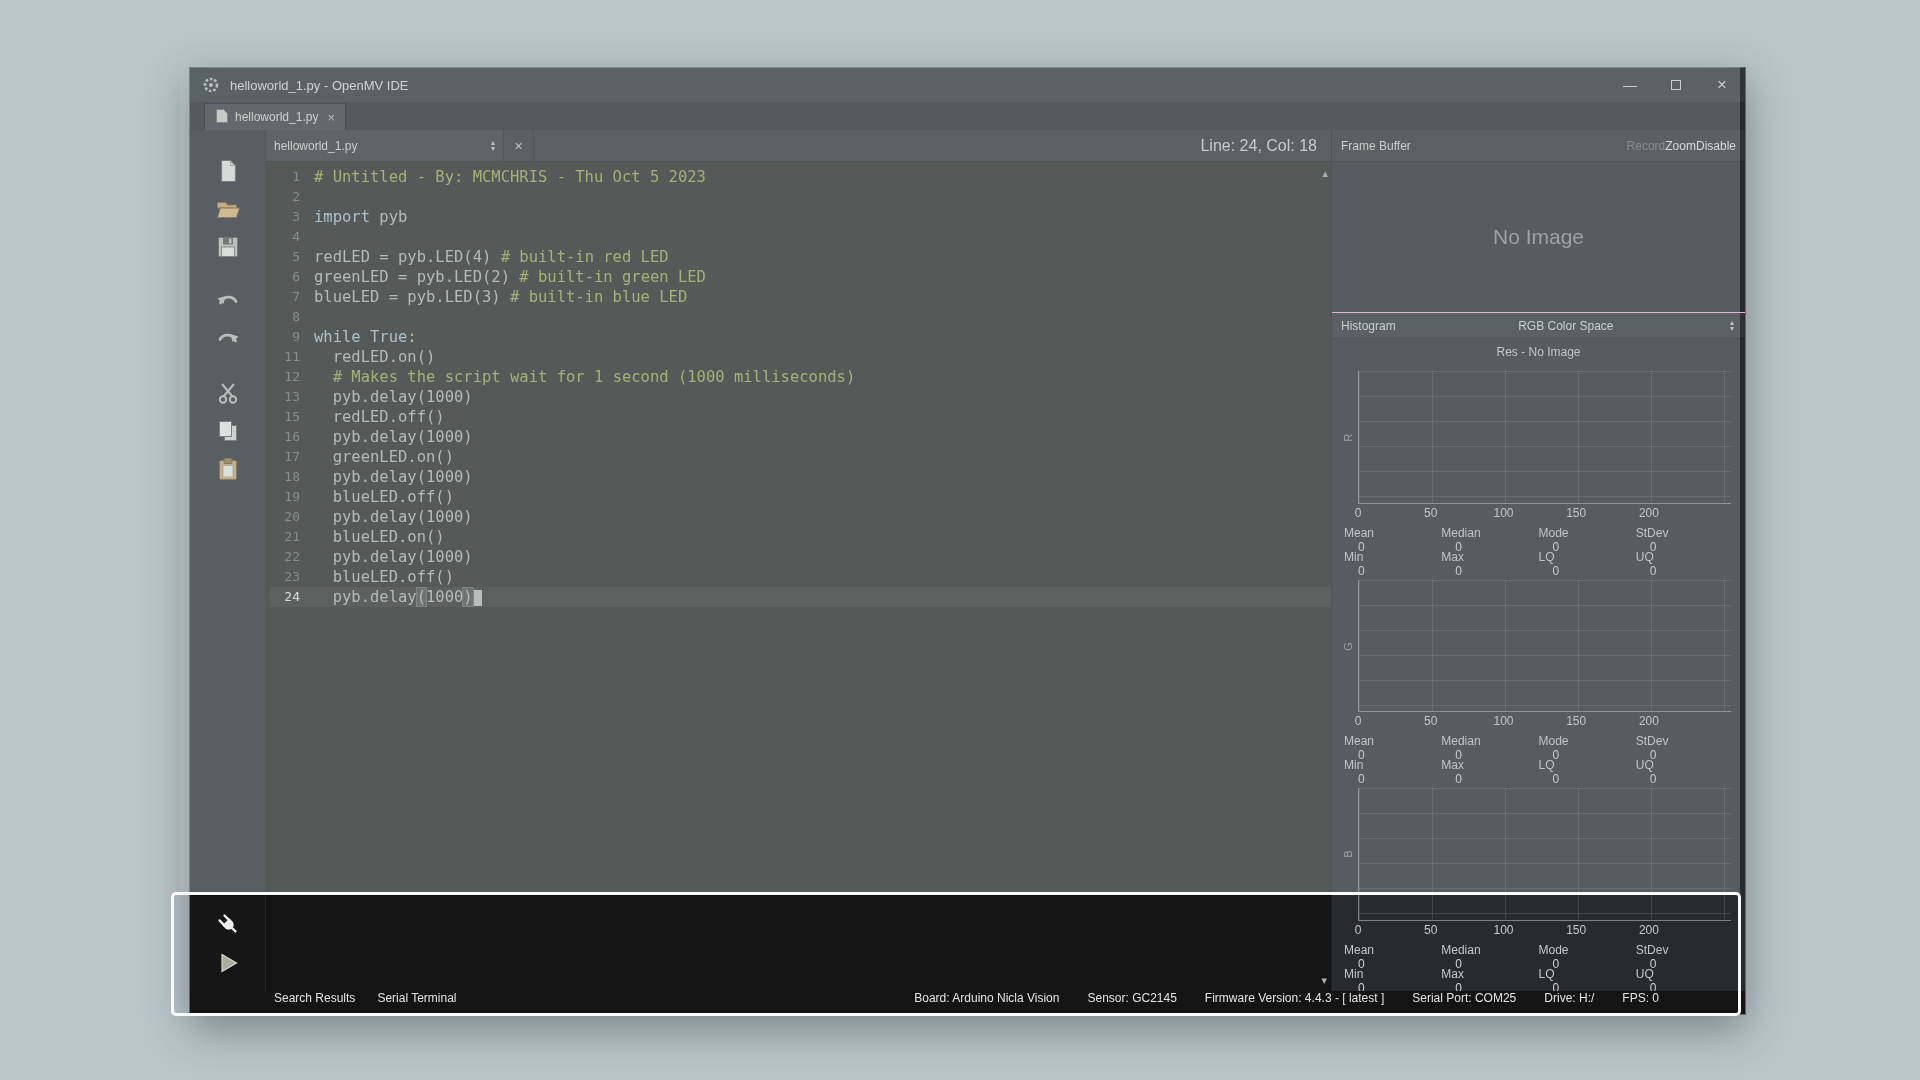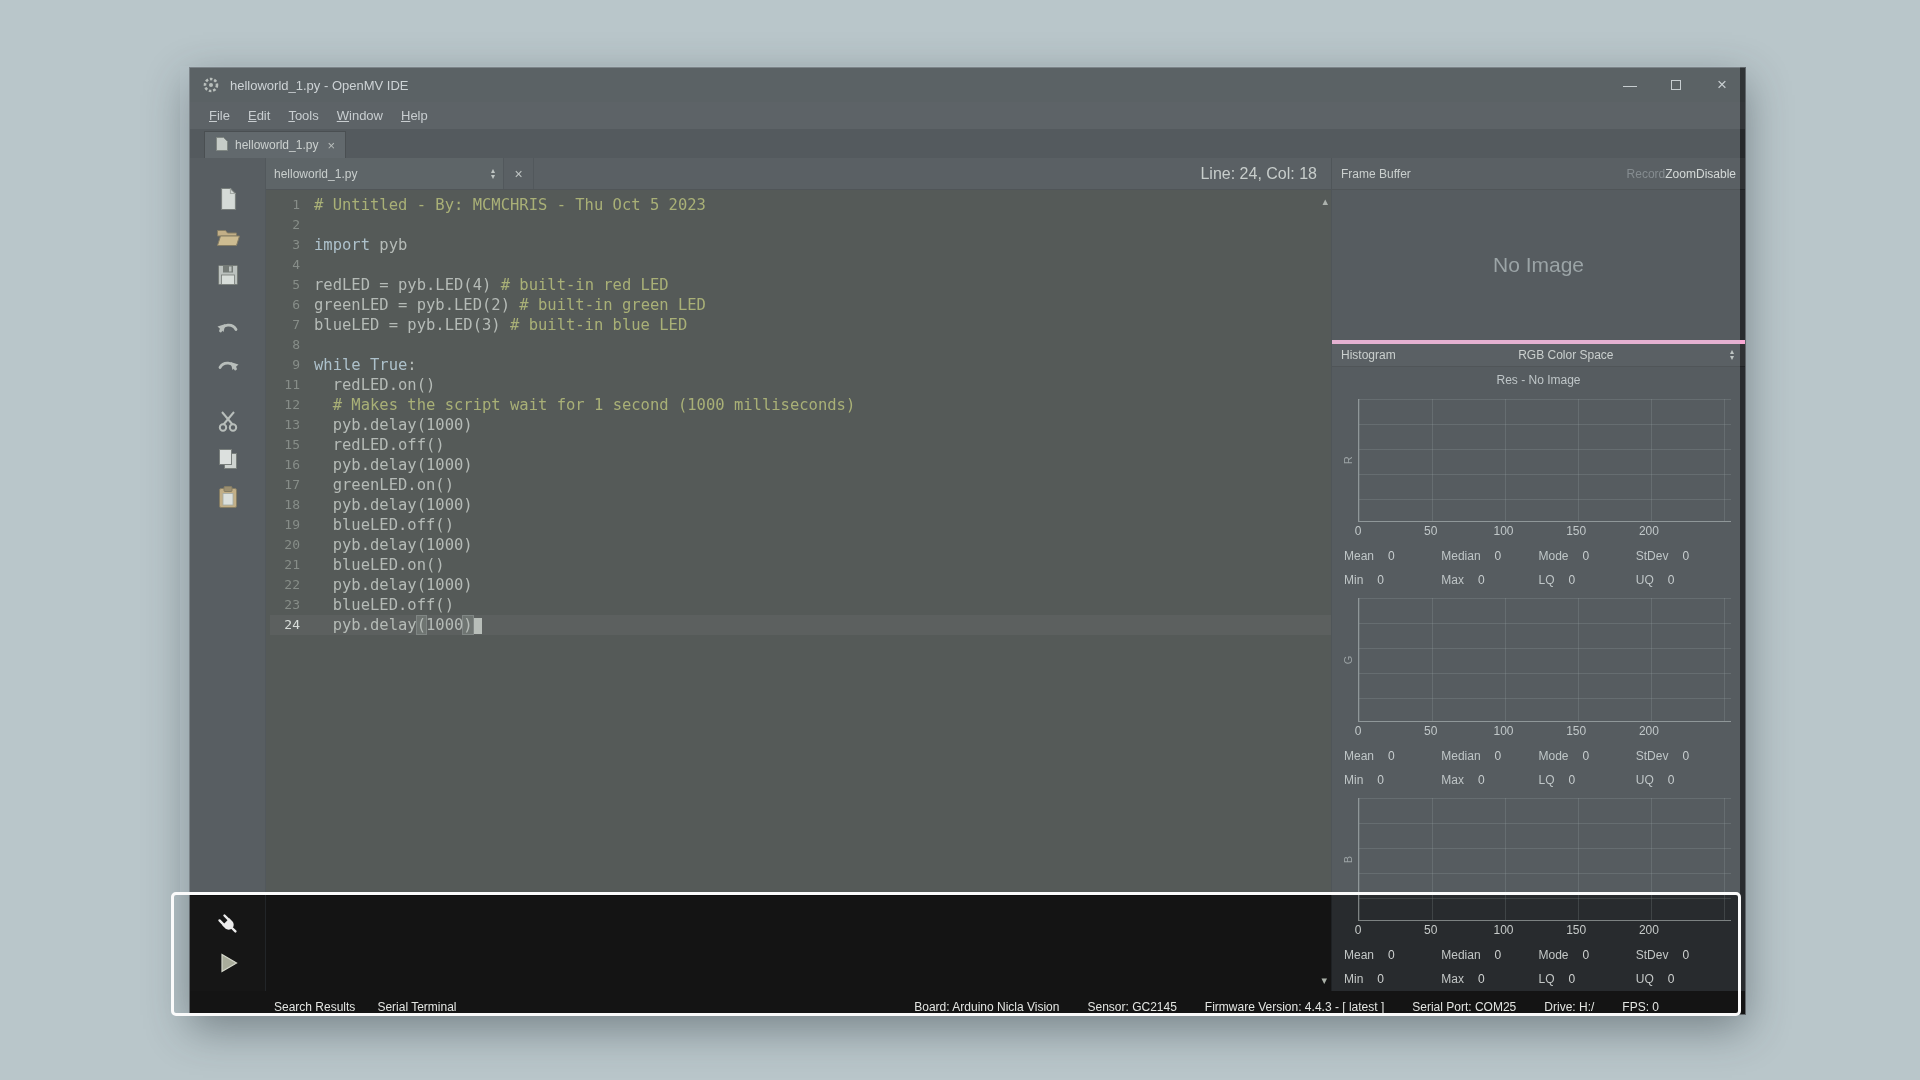--- a/index.html
+++ b/index.html
@@ -63,44 +63,44 @@
   .terminal { height:96px; background:#141414; border-top:1px solid #0c0c0c; position:relative; flex:none; }
   .term-scroll-down { position:absolute; right:4px; bottom:4px; color:#aab0a8; font-size:11px; font-family:"DejaVu Sans",sans-serif; }
 
   
   .rightcol { width:414px; background:#282b2e; border-left:1px solid #1e2124; display:flex; flex-direction:column; flex:none; }
   .fb-header { height:32px; background:#2f3234; border-bottom:1px solid #1f2123; display:flex; align-items:center; padding:0 9px; color:#d3d5d0; font-size:12px; flex:none; }
   .fb-actions { margin-left:auto; display:flex; align-items:center; }
   .fb-record { color:#6e7275; }
   .fb-btn { color:#e0e2de; }
   .fb-noimage { height:150px; display:flex; align-items:center; justify-content:center; color:#8e9596; font-size:21px; flex:none; }
-  .hist-header { height:27px; background:#2f3234; border-top:4px solid #f9a8d4; border-bottom:1px solid #1f2123; display:flex; align-items:center; padding:0 9px; color:#d3d5d0; font-size:12px; flex:none; }
+  .hist-header { height:27px; background:#2f3234; border-top:1px solid #f9a8d4; border-bottom:1px solid #1f2123; display:flex; align-items:center; padding:0 9px; color:#d3d5d0; font-size:12px; flex:none; }
   .cs-select { flex:1; display:flex; align-items:center; justify-content:center; position:relative; height:100%; }
   .cs-select .spin { position:absolute; right:2px; top:50%; transform:translateY(-50%); margin-left:0; }
   .res-label { height:26px; display:flex; align-items:center; justify-content:center; color:#c3c7c7; font-size:12px; flex:none; }
 
   .channels { flex:1; display:flex; flex-direction:column; padding:0 6px; min-height:0; }
   .channel { flex:1; display:flex; flex-direction:column; min-height:0; }
   .plot-row { flex:1; display:flex; min-height:0; padding-top:6px; }
   .axis-letter { width:20px; display:flex; align-items:center; justify-content:center; color:#8f9494; font-size:11px;
                  writing-mode:vertical-rl; transform:rotate(180deg); }
   .plot { flex:1; margin-right:8px; border-left:1px solid #7d8282; border-bottom:1px solid #7d8282;
           background-image:
             linear-gradient(to right, rgba(150,158,158,0.22) 1px, transparent 1px),
             linear-gradient(to bottom, rgba(150,158,158,0.22) 1px, transparent 1px);
           background-size:73px 25px; }
   .ticks { height:20px; position:relative; margin:2px 8px 0 20px; flex:none; }
   .tick { position:absolute; transform:translateX(-50%); color:#c6cac9; font-size:12px; }
   .stats { display:grid; grid-template-columns:repeat(4,1fr); height:24px; align-items:center; padding:0 6px; flex:none; }
-  .stat { display:flex; }
+  .stat { display:flex;flex-direction:column; }
   .stat-label { color:#c3c7c6; font-size:12px; }
   .stat-value { color:#cfd2d1; font-size:12px; margin-left:14px; }
 
   
-  .statusbar { height:23px; background:#141414; display:flex; align-items:flex-end; color:#e3e5e2; font-size:12px; flex:none; padding-left:84px; }
+  .statusbar { height:23px; background:#141414; display:flex; align-items:flex-start; color:#e3e5e2; font-size:12px; flex:none; padding-left:84px; }
   .bottom-tab { margin-right:22px; }
   .status-group { margin-left:auto; display:flex; align-items:center; margin-right:86px; }
   .status-item + .status-item { margin-left:28px; }
 
   
   .dim { position:absolute; left:180px; top:66px; width:1560px; height:828px;
          background:rgba(183,197,201,0.32); z-index:5; pointer-events:none; }
   .hl-box { position:absolute; left:171px; top:892px; width:1570px; height:124px;
             border:3px solid #fbfbfb; border-radius:5px; z-index:6; pointer-events:none; }
 </style>
@@ -123,27 +123,20 @@
         </div>
       <div class="win-btn">
           <span class="box"></span>
         </div>
       <div class="win-btn close">
           <span>×</span>
         </div>
     </div>
   </div>
 
-  <div class="menubar">
-    <span class="menu-item mnemonic"><span class="mn-underline">F</span>ile</span>
-    <span class="menu-item mnemonic"><span class="mn-underline">E</span>dit</span>
-    <span class="menu-item mnemonic"><span class="mn-underline">T</span>ools</span>
-    <span class="menu-item mnemonic"><span class="mn-underline">W</span>indow</span>
-    <span class="menu-item mnemonic"><span class="mn-underline">H</span>elp</span>
-  </div>
 
   <div class="tabbar">
     <div class="tab">
       <span>
         <svg width="13" height="14" viewBox="0 0 13 14">
             <path d="M1.5 .5h7l4 4v9h-11z" fill="#cdd0c8" stroke="#666a62"></path>
           </svg>
       </span>
       <span>helloworld_1.py</span>
       <span class="tab-close">×</span>

